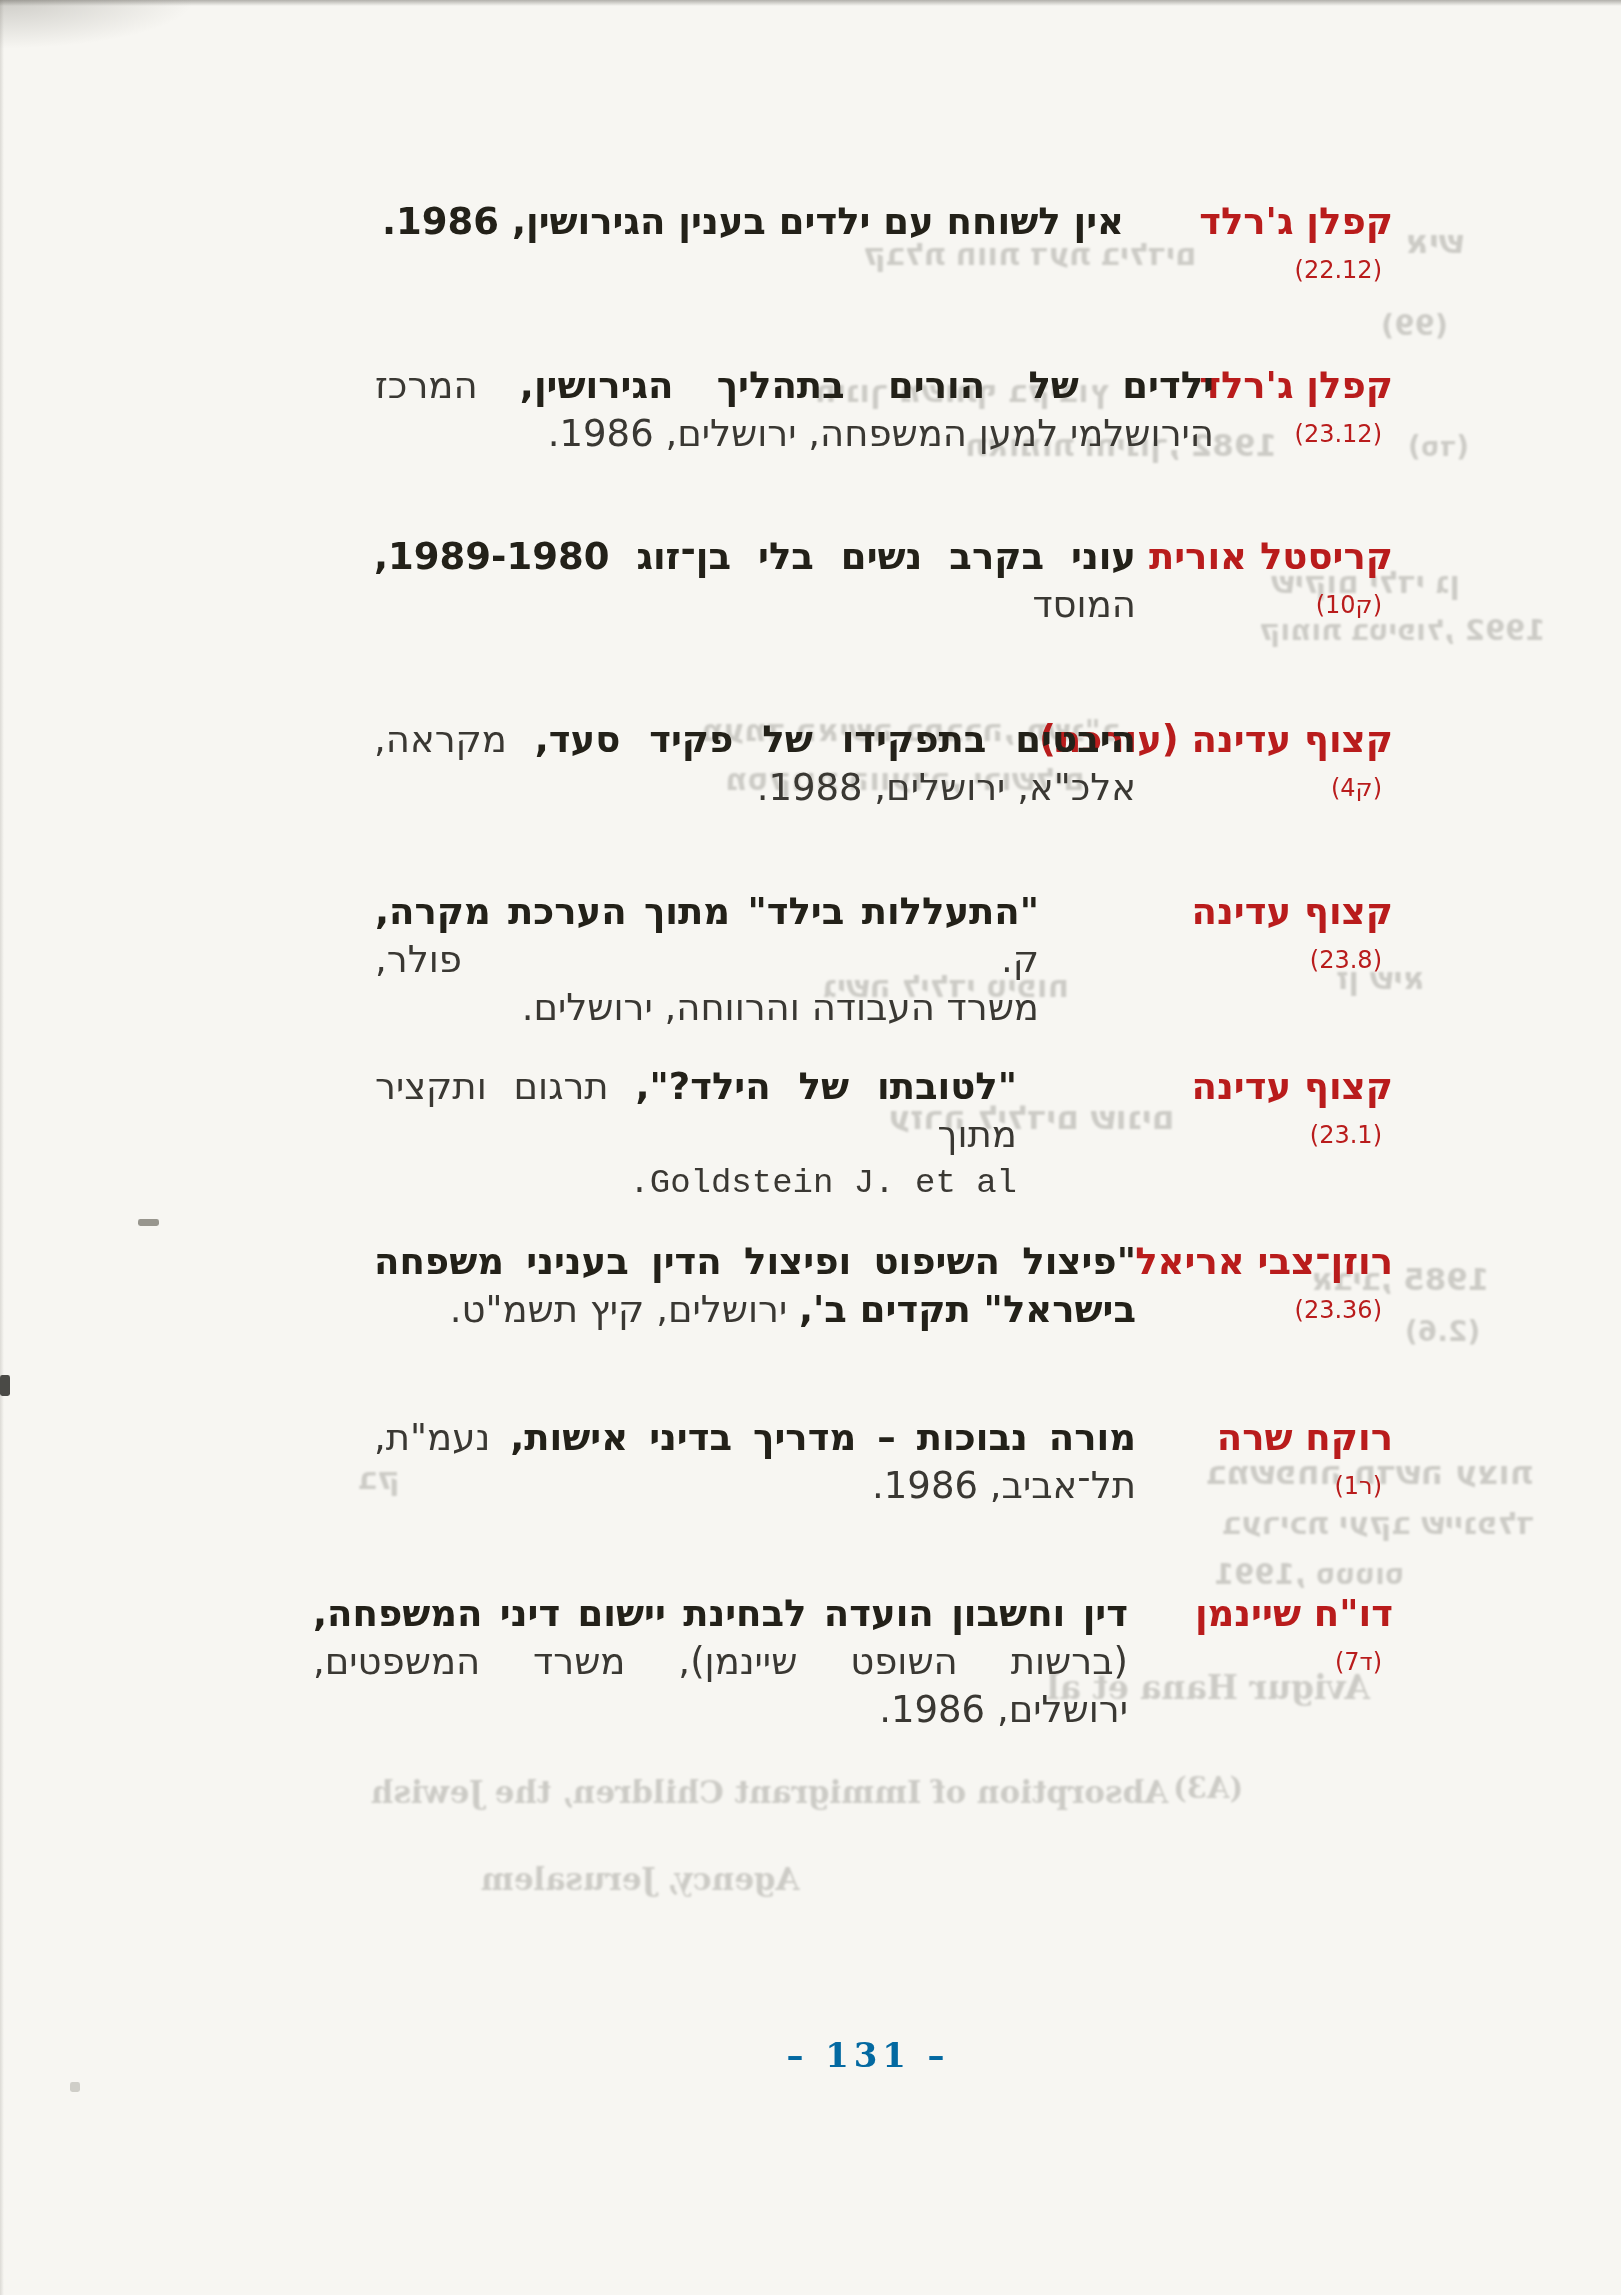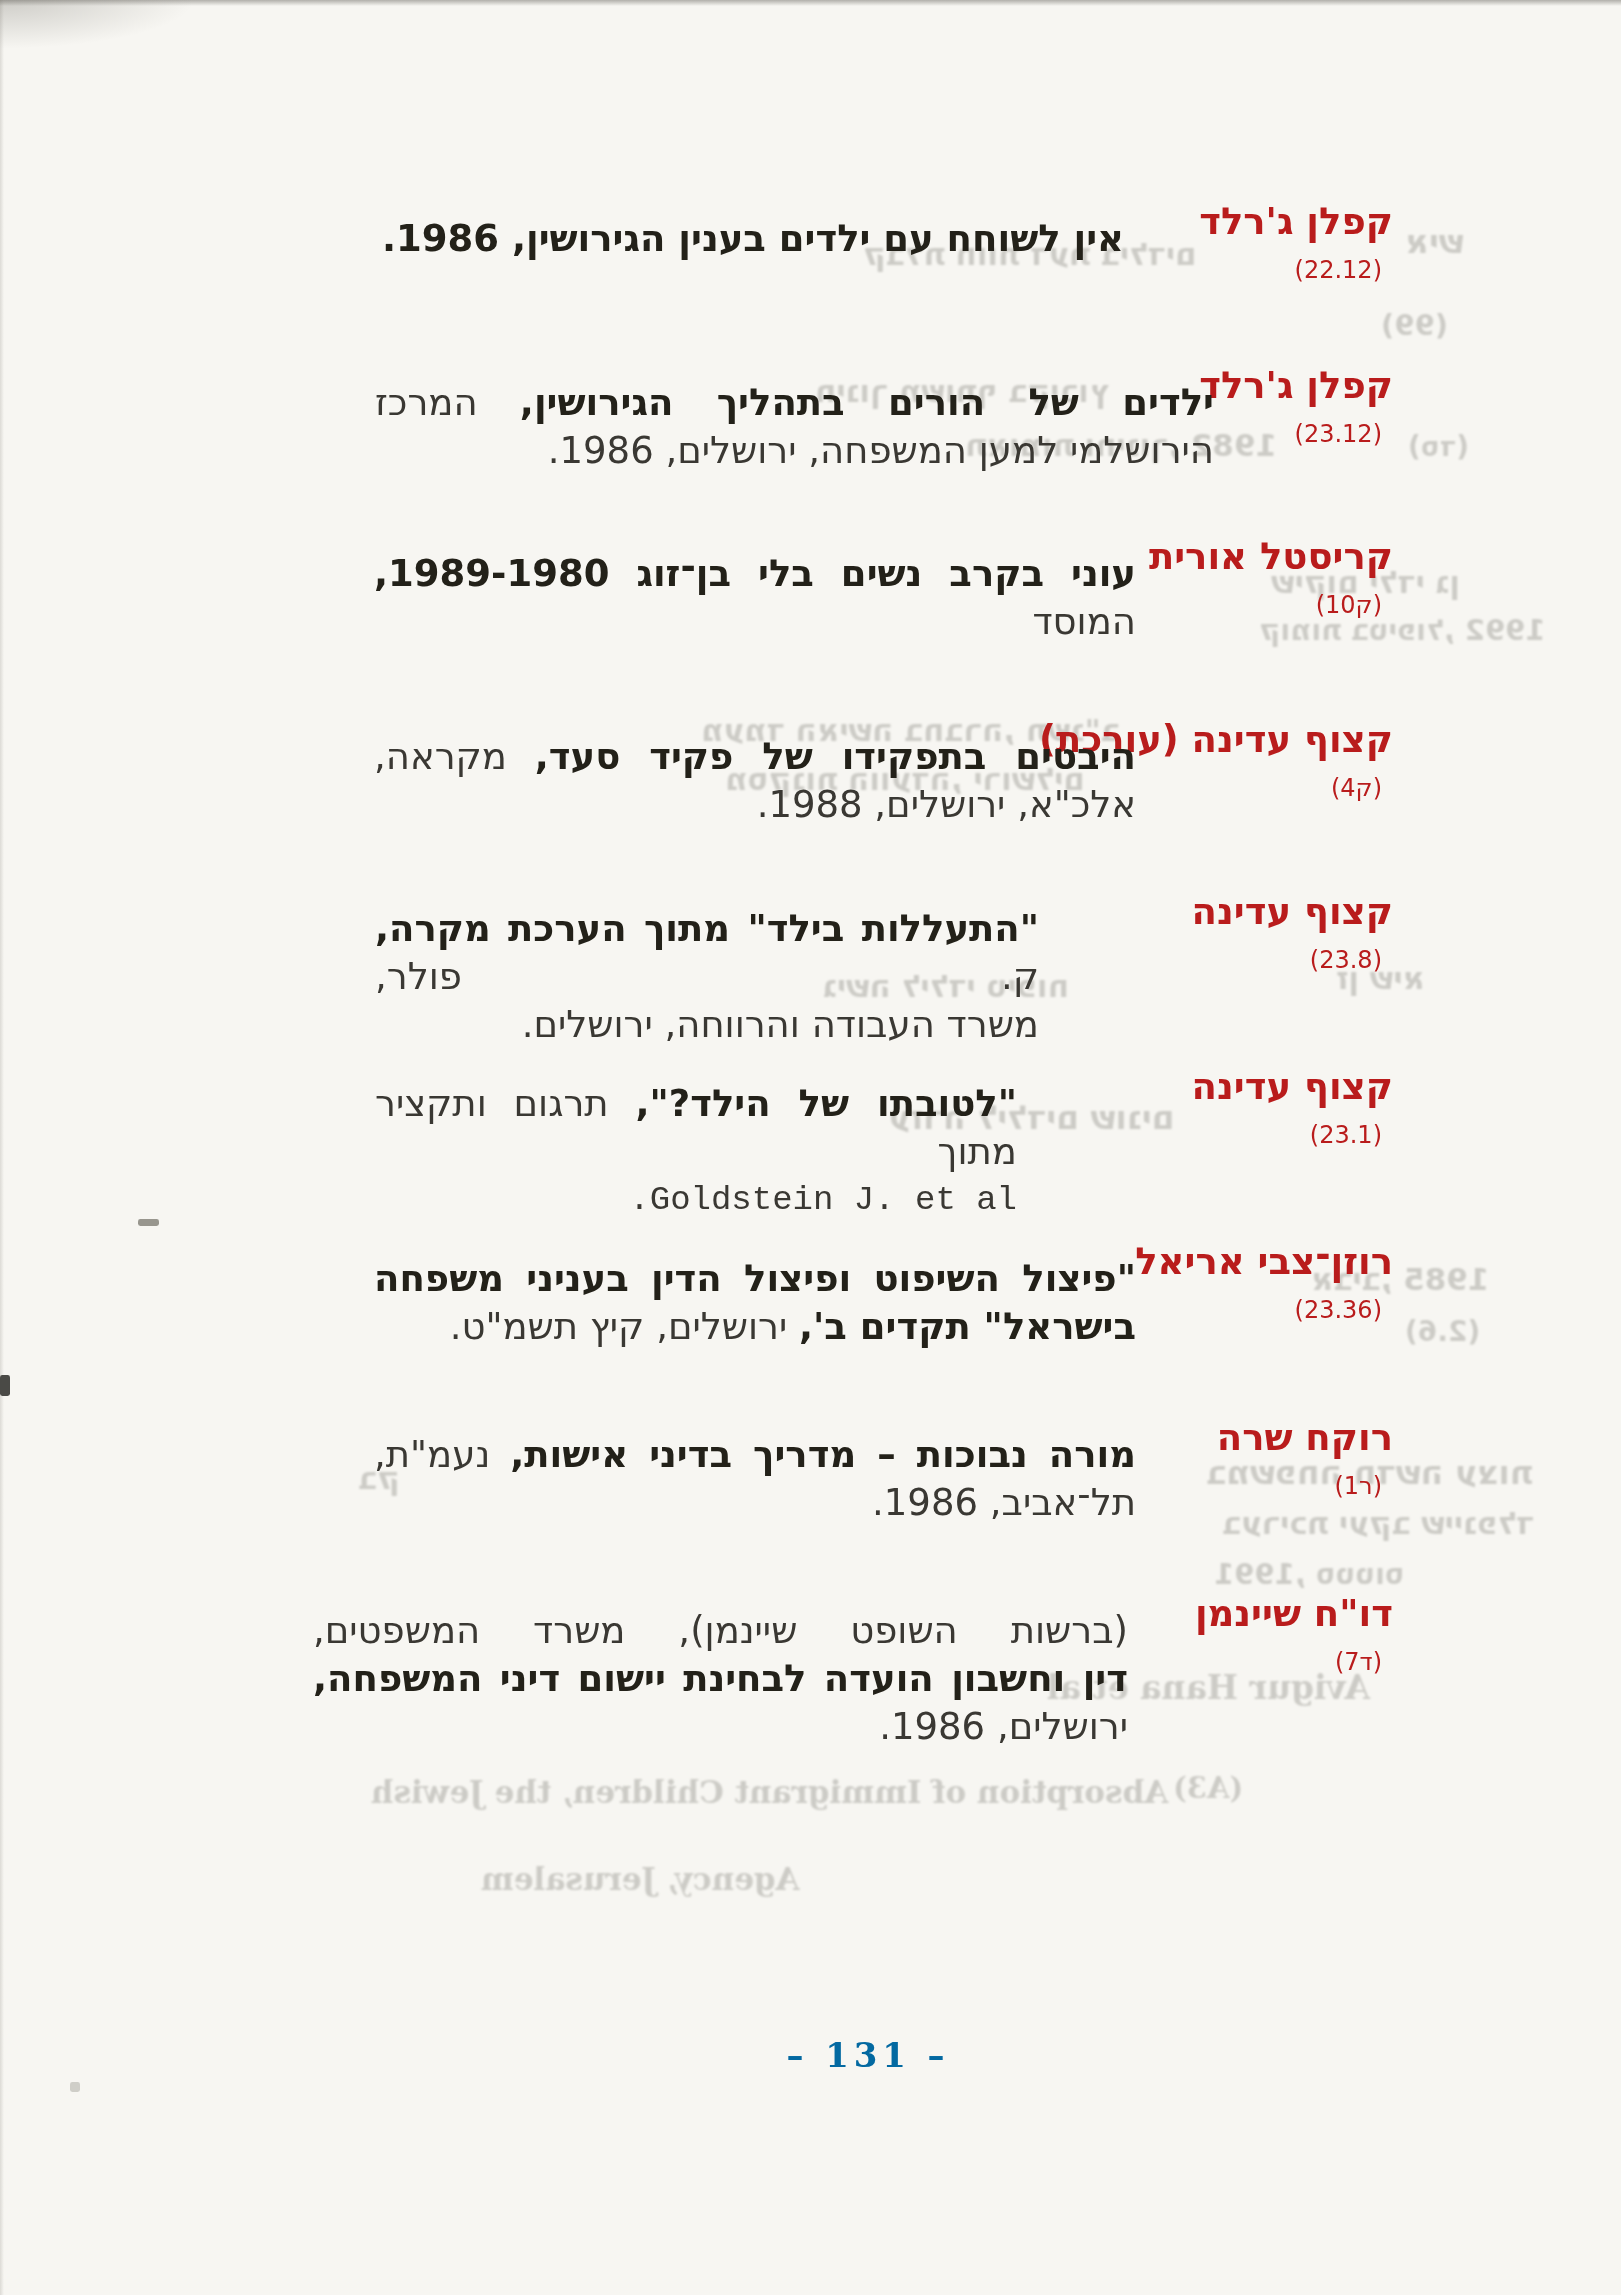--- a/index.html
+++ b/index.html
@@ -21,21 +21,21 @@
   .entry{position:absolute;left:0;width:100%;}
   .author{
     position:absolute;top:0;right:228px;
     font-size:37px;line-height:48px;white-space:nowrap;
     color:#b91c1c;font-weight:700;
   }
   .code{
     position:absolute;top:48px;right:239px;
     font-size:24px;line-height:48px;white-space:nowrap;color:#b91c1c;
   }
-  .title{position:absolute;top:0;margin-top:17px;}
+  .title{position:absolute;top:0;}
   .line{
     font-size:37px;line-height:48px;
     text-align:right;color:#3a3833;
   }
   .line.justify{text-align:justify;text-align-last:justify;}
   .line.nowrapline{white-space:nowrap;}
   .line .b{font-weight:700;color:#232119;}
   .line.latin{font-family:Liberation Mono, monospace;font-size:34px;direction:rtl;}
   .page-number{
     position:absolute;top:2035px;left:868px;transform:translateX(-50%);
@@ -148,22 +148,22 @@
         <div class="code">(ר1)</div>
         <div class="title" style="right: 485px; width: 762px;">
           <div class="line justify"><span class="b">מורה נבוכות – מדריך בדיני אישות,</span><span> נעמ"ת,</span></div>
           <div class="line nowrapline"><span>תל־אביב, 1986.</span></div>
         </div>
       </div>
       <div class="entry" style="top: 1590px;">
         <div class="author">דו"ח שיינמן</div>
         <div class="code">(ד7)</div>
         <div class="title" style="right: 493px; width: 815px;">
+          <div class="line justify"><span class="b">דין וחשבון הועדה לבחינת יישום דיני המשפחה,</span></div>
           <div class="line justify"><span>(ברשות השופט שיינמן), משרד המשפטים,</span></div>
-          <div class="line justify"><span class="b">דין וחשבון הועדה לבחינת יישום דיני המשפחה,</span></div>
           <div class="line nowrapline"><span>ירושלים, 1986.</span></div>
         </div>
       </div>
     </div>
 
   <div class="page-number">– 131 –</div>
 
   <div id="marks-layer">
       <div class="mark" style="left: 0px; top: 1375px; width: 9.8px; height: 21px; background: rgb(74, 74, 70);"></div>
       <div class="mark" style="left: 138px; top: 1219px; width: 21px; height: 7.3px; background: rgb(152, 150, 142);"></div>

